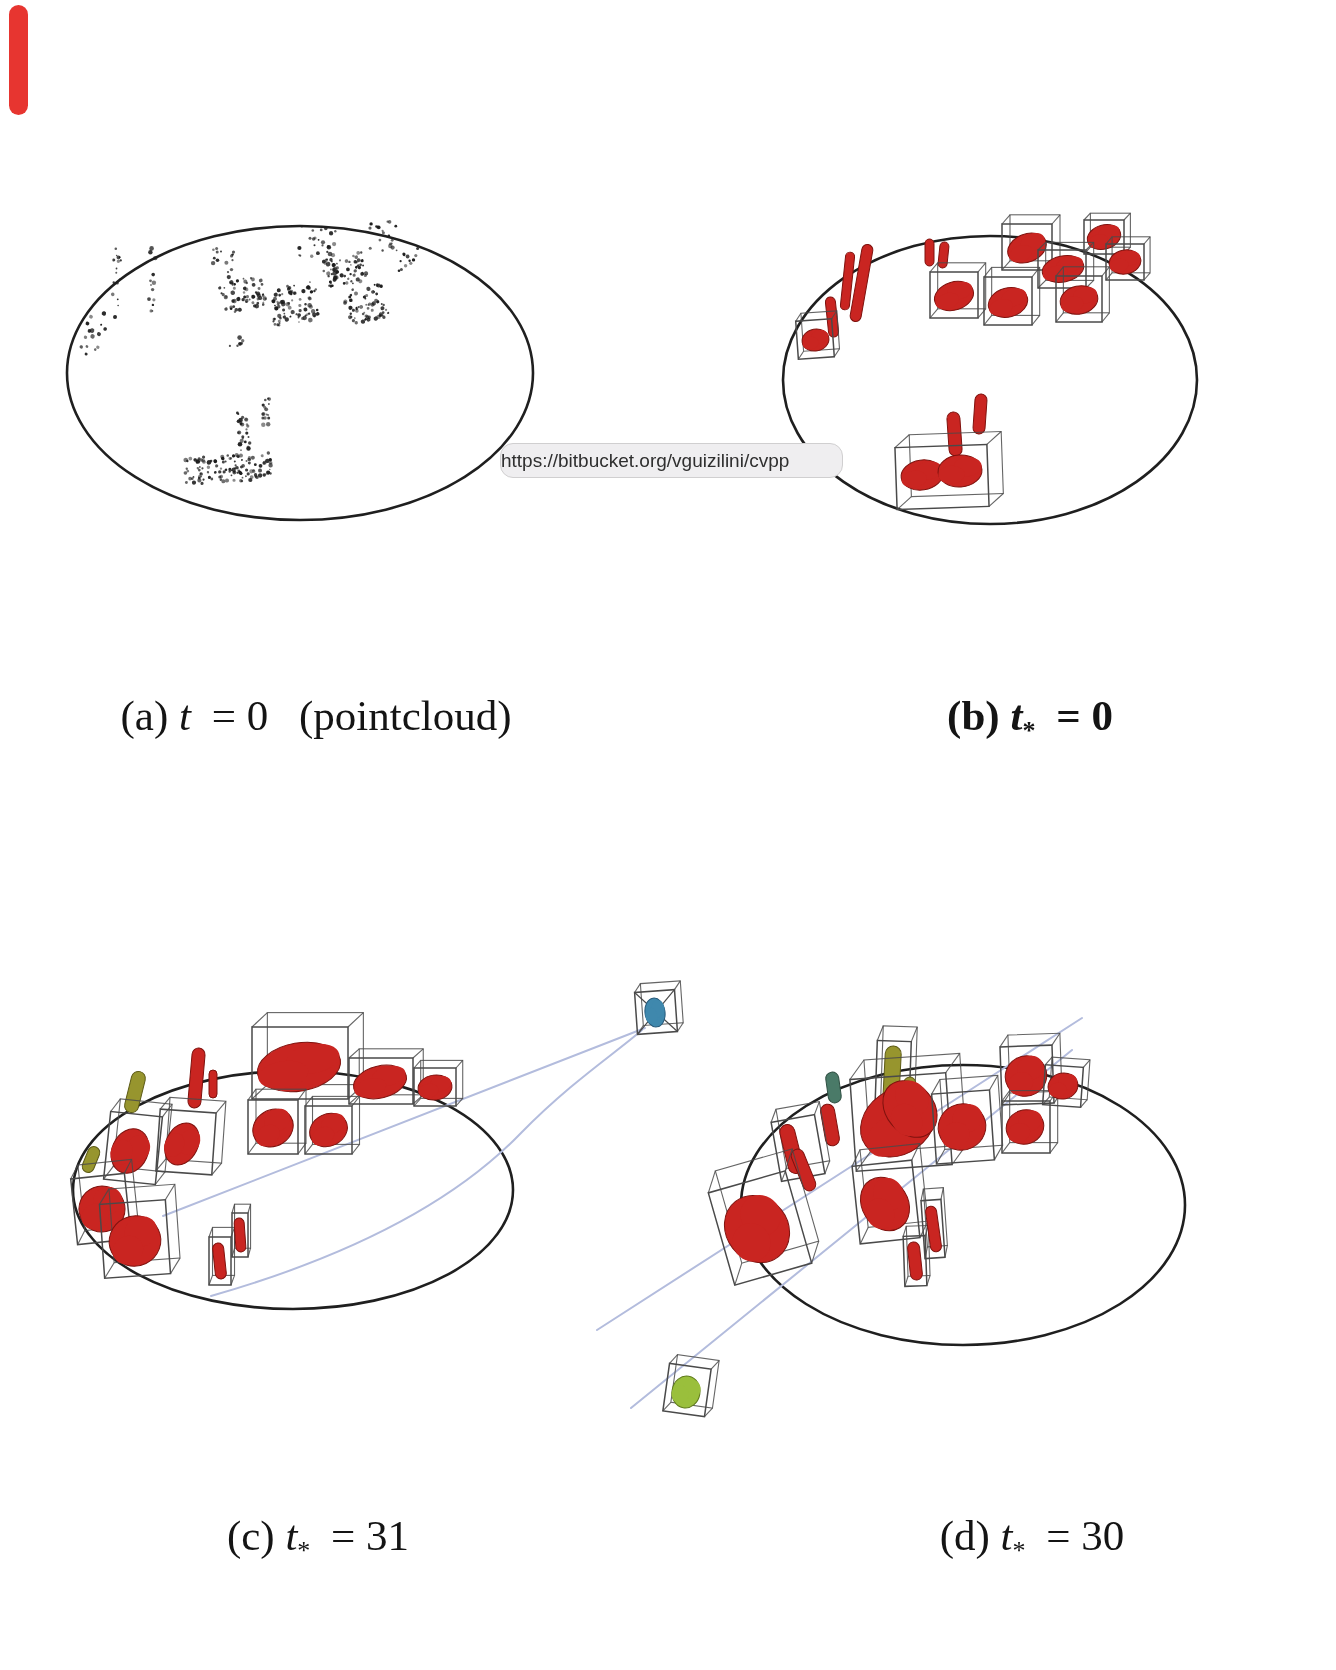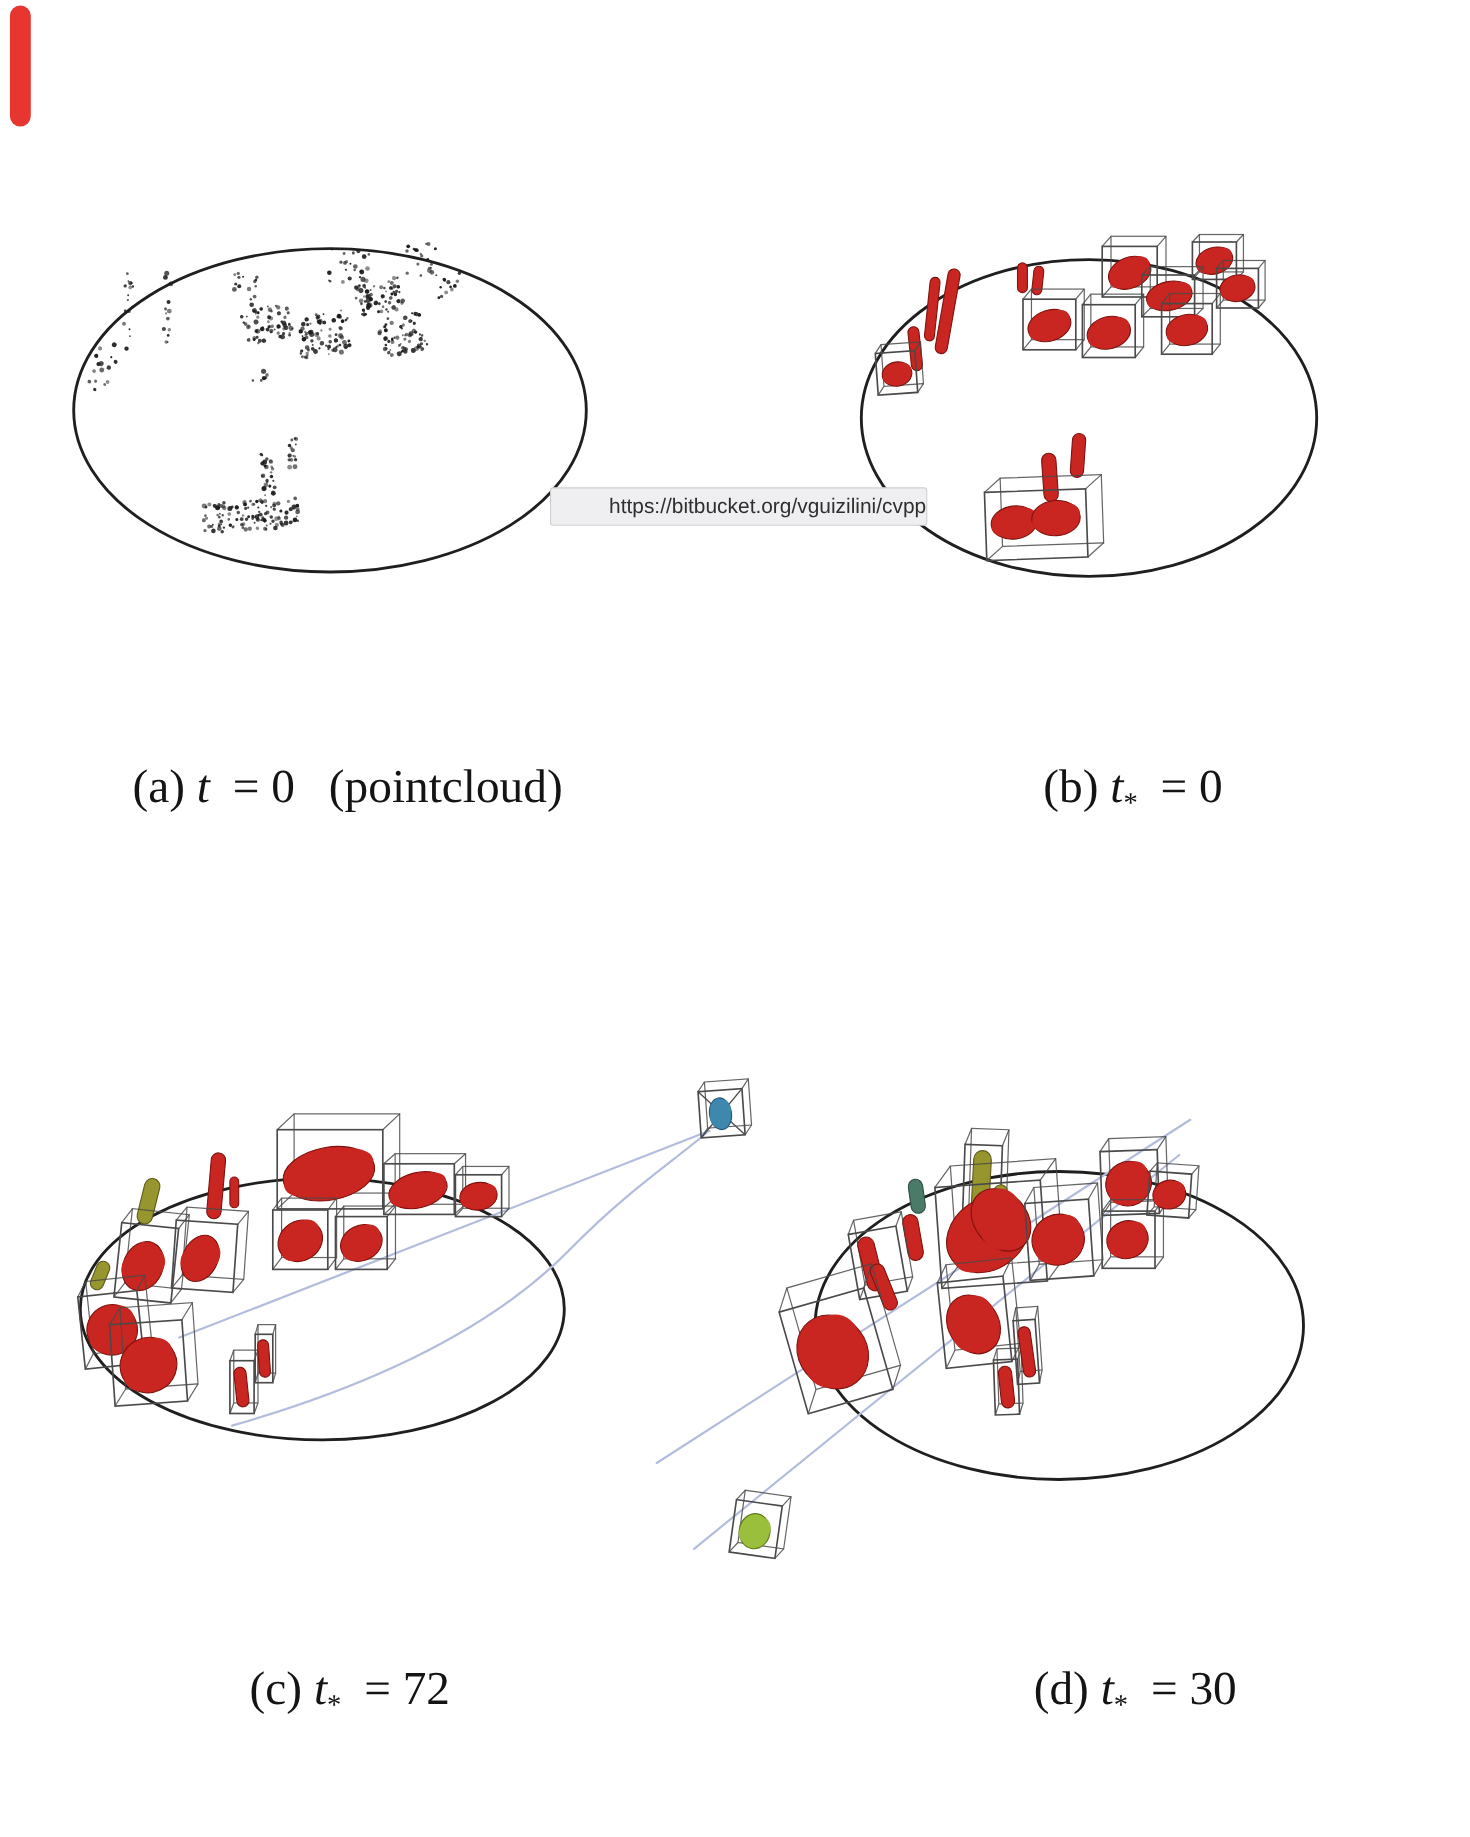--- a/index.html
+++ b/index.html
@@ -8,26 +8,26 @@
   .red-marker{position:absolute;left:9px;top:5px;width:19px;height:110px;
        border-radius:10px;}
   #fig{position:absolute;left:0;top:0;}
   .caption{position:absolute;transform:translateX(-50%);
        font-size:43px;color:#141414;white-space:nowrap;line-height:1.1;}
   .caption .mvar{font-style:italic;}
   .caption .sub{font-size:26px;vertical-align:-9px;letter-spacing:0;}
   .caption .rhs{margin-left:10px;}
   .caption .extra{margin-left:20px;}
   .cap-a{left:316px;top:692px;}
-  .cap-b{left:1030px;top:692px;}
+  .cap-b{left:1030px;top:692px;font-weight:bold;}
   .cap-c{left:318px;top:1512px;}
   .cap-d{left:1032px;top:1512px;}
   .tooltip{position:absolute;left:500px;top:443px;width:343px;height:35px;
-       box-sizing:border-box;border:1px solid #d0cfd0;border-radius:3px;
-       display:flex;align-items:center;justify-content:flex-end;
+       box-sizing:border-box;border:1px solid #d0cfd0;border-radius:13px;
+       display:flex;align-items:center;justify-content:flex-start;
        font-family:"Liberation Sans", sans-serif;font-size:19px;color:#2f2f2f;}
 </style>
 </head>
 <body>
 
 <div class="red-marker" style="background: rgb(231, 53, 48);"></div>
 
 <svg id="fig" width="1336" height="1670" viewBox="0 0 1336 1670">
     <g>
       <ellipse cx="300" cy="373" rx="233" ry="147" fill="none" stroke="#1f1f1f" stroke-width="2.6"></ellipse>
@@ -1079,20 +1079,20 @@
 
 <div class="caption cap-b">
   <span>(b)</span>
   <span class="mvar">t</span><span class="sub">*</span>
   <span class="rhs">= 0</span>
 </div>
 
 <div class="caption cap-c">
   <span>(c)</span>
   <span class="mvar">t</span><span class="sub">*</span>
-  <span class="rhs">= 72</span>
+  <span class="rhs">= 31</span>
 </div>
 
 <div class="caption cap-d">
   <span>(d)</span>
   <span class="mvar">t</span><span class="sub">*</span>
   <span class="rhs">= 30</span>
 </div>
 
 </body></html>

